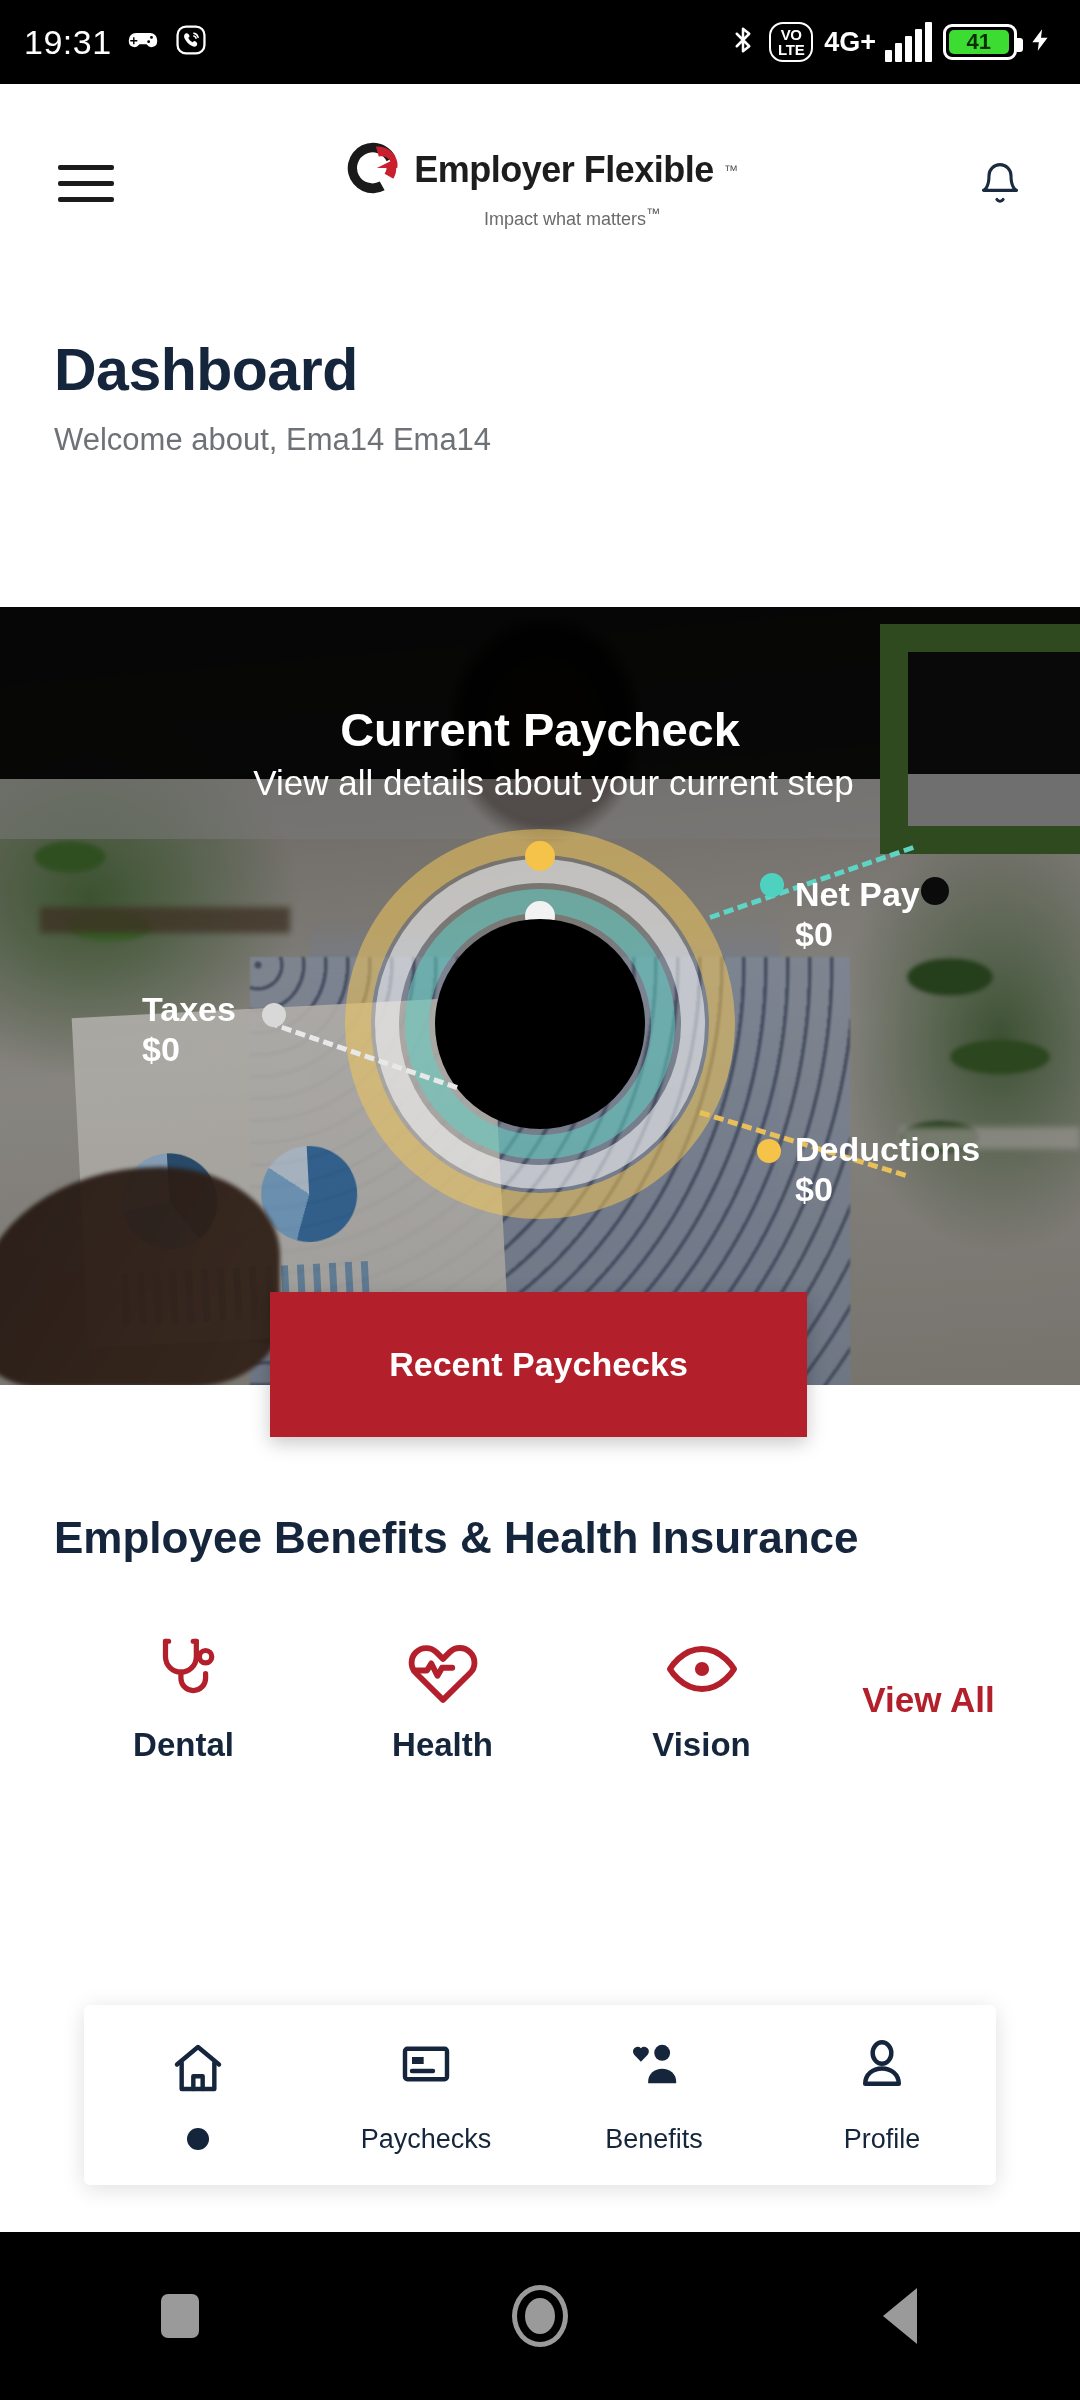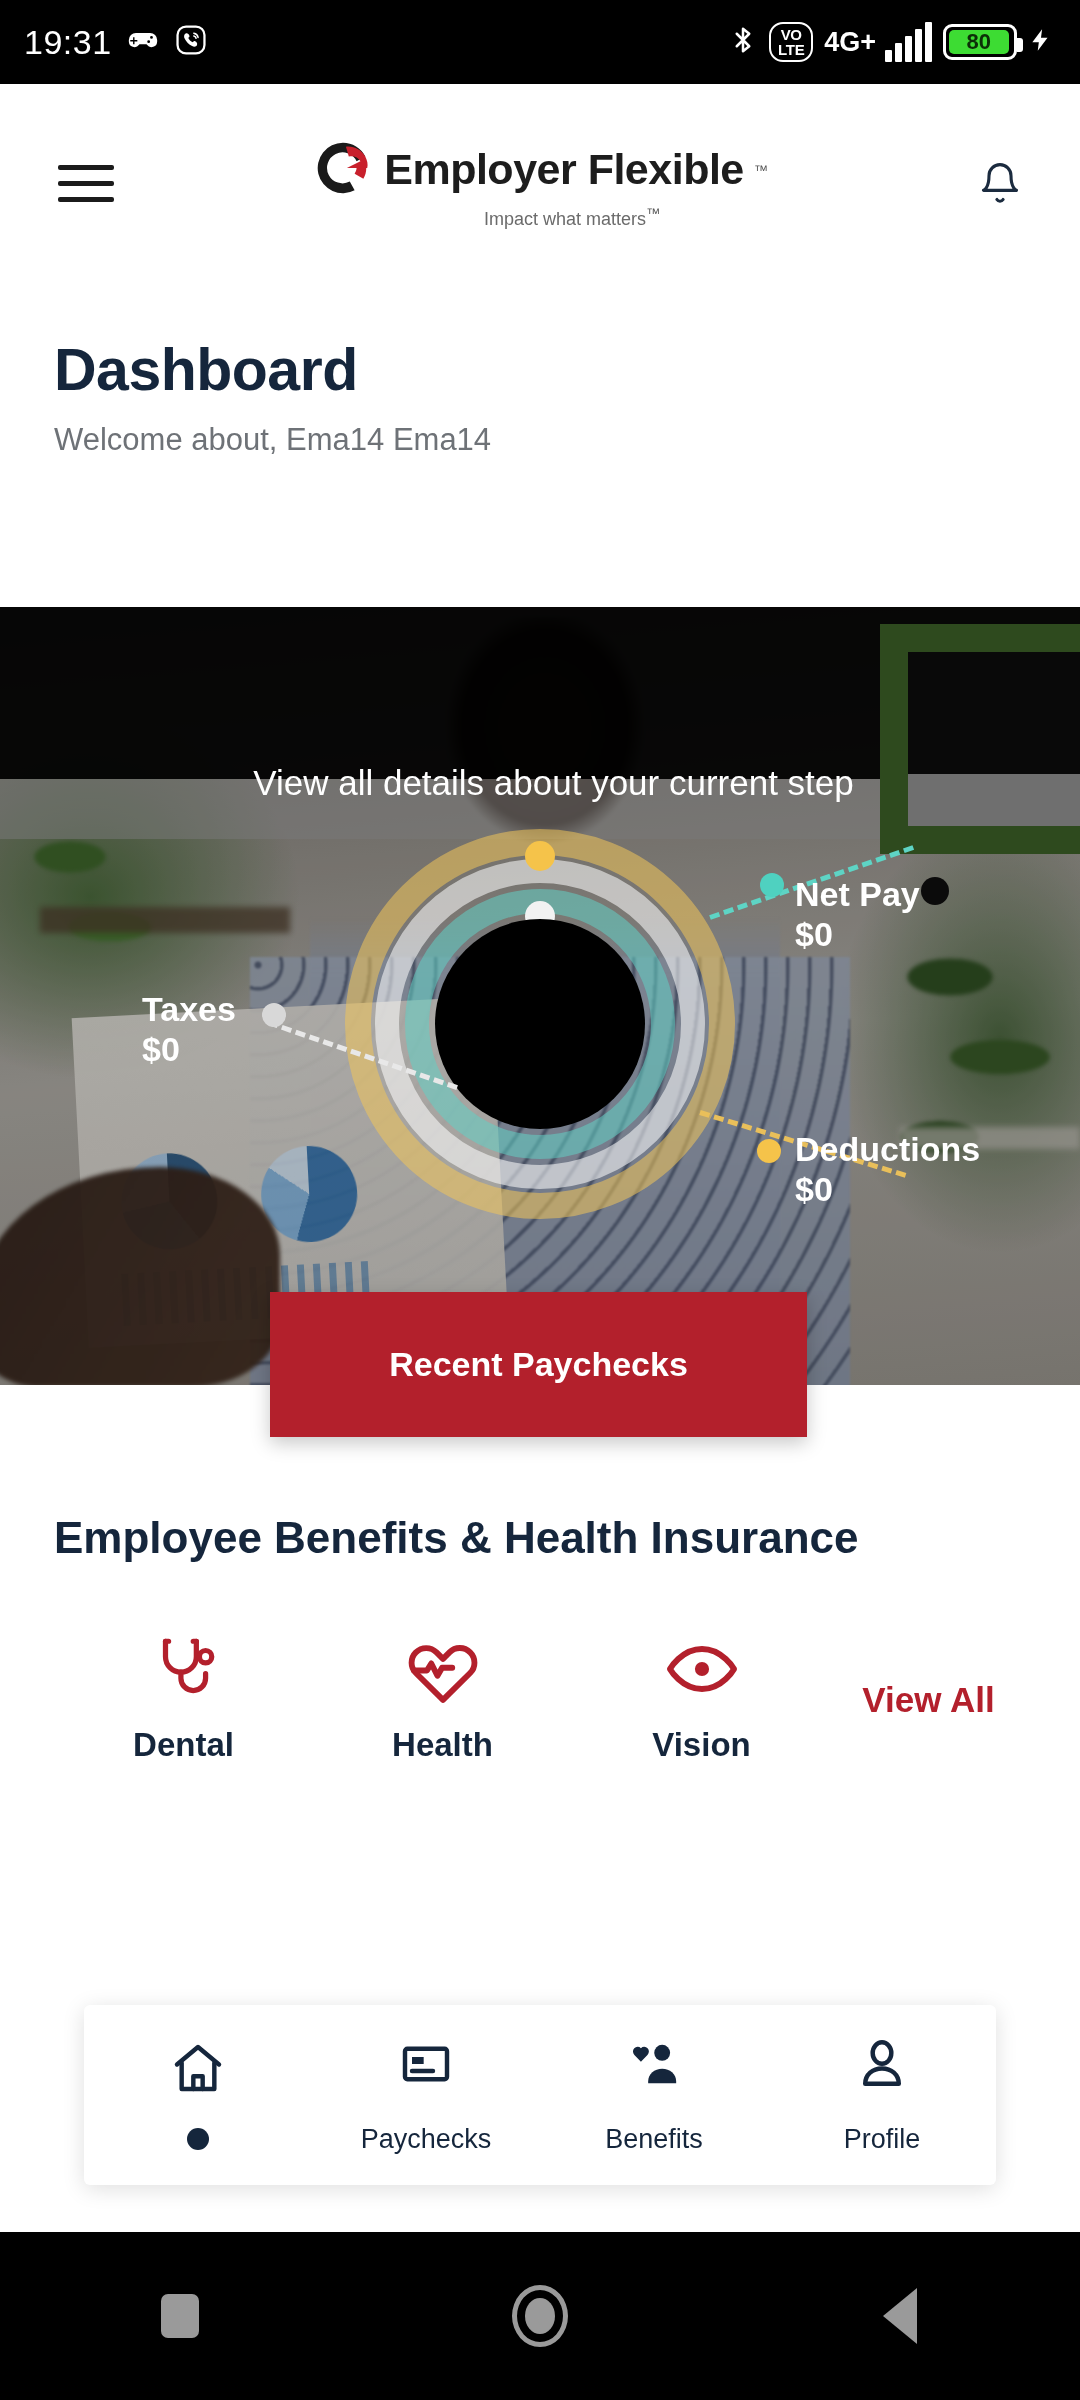--- a/index.html
+++ b/index.html
@@ -37,21 +37,21 @@
 
   
   .appheader {
     position:absolute; top:84px; left:0; width:1080px; height:198px; background:#fff;
     display:flex; align-items:center; padding:0 58px;
   }
   .burger { width:56px; display:flex; flex-direction:column; gap:11px; cursor:pointer; }
   .burger i { display:block; height:5px; background:#1b1b1b; border-radius:2px; }
   .logo-block { flex:1; display:flex; flex-direction:column; align-items:center; }
   .logo-row { display:flex; align-items:center; gap:10px; }
-  .logo-name { font-size:43px; font-weight:600; color:#1d1d1d; letter-spacing:-0.5px; }
+  .logo-name { font-size:36px; font-weight:600; color:#1d1d1d; letter-spacing:-0.5px; }
   .logo-tm { font-size:14px; vertical-align:super; color:#555; }
   .logo-tag { font-size:18px; color:#6b6b6b; margin-top:2px; margin-left:64px; }
   .bell { width:56px; display:flex; justify-content:flex-end; }
 
   
   .titlewrap { position:absolute; top:336px; left:54px; }
   .page-title { font-size:59px; font-weight:bold; color:#15263c; letter-spacing:-0.5px; }
   .page-sub { font-size:31px; color:#6e7277; margin-top:18px; }
 
   
@@ -224,21 +224,21 @@
       </span>
       <span class="sigwrap">
         <i class="sigbar" style="height:12px"></i>
         <i class="sigbar" style="height:19px"></i>
         <i class="sigbar" style="height:26px"></i>
         <i class="sigbar" style="height:33px"></i>
         <i class="sigbar" style="height:40px"></i>
       </span>
       <span class="batt">
         <span class="batt-fill">
-          <span>80</span>
+          <span>41</span>
         </span>
       </span>
       <span>
         <svg width="26" height="36" viewBox="0 0 24 24" fill="#fff">
             <path d="M13 2L4 14h6l-1 8 9-12h-6l1-8z"></path>
           </svg>
       </span>
     </div>
   </div>
 
@@ -297,20 +297,21 @@
     <div class="hero-scrim"></div>
     <div class="hero-topband"></div>
     <div class="hero-midband"></div>
 
     <div class="green-rect">
       <div class="inner-dark"></div>
       <div class="inner-gray"></div>
     </div>
   </div>
 
+  <div class="hero-title" style="top:702px;">Current Paycheck</div>
   <div class="hero-sub" style="top:763px;padding-left:27px;">View all details about your current step</div>
 
   <div class="donut" style="top:829px;">
     <div class="ring ring1"></div>
     <div class="ring ring2"></div>
     <div class="ring ring3"></div>
     <div class="rdot rdot-gold"></div>
     <div class="rdot rdot-white"></div>
     <div class="rdot rdot-teal"></div>
     <div class="core"></div>

